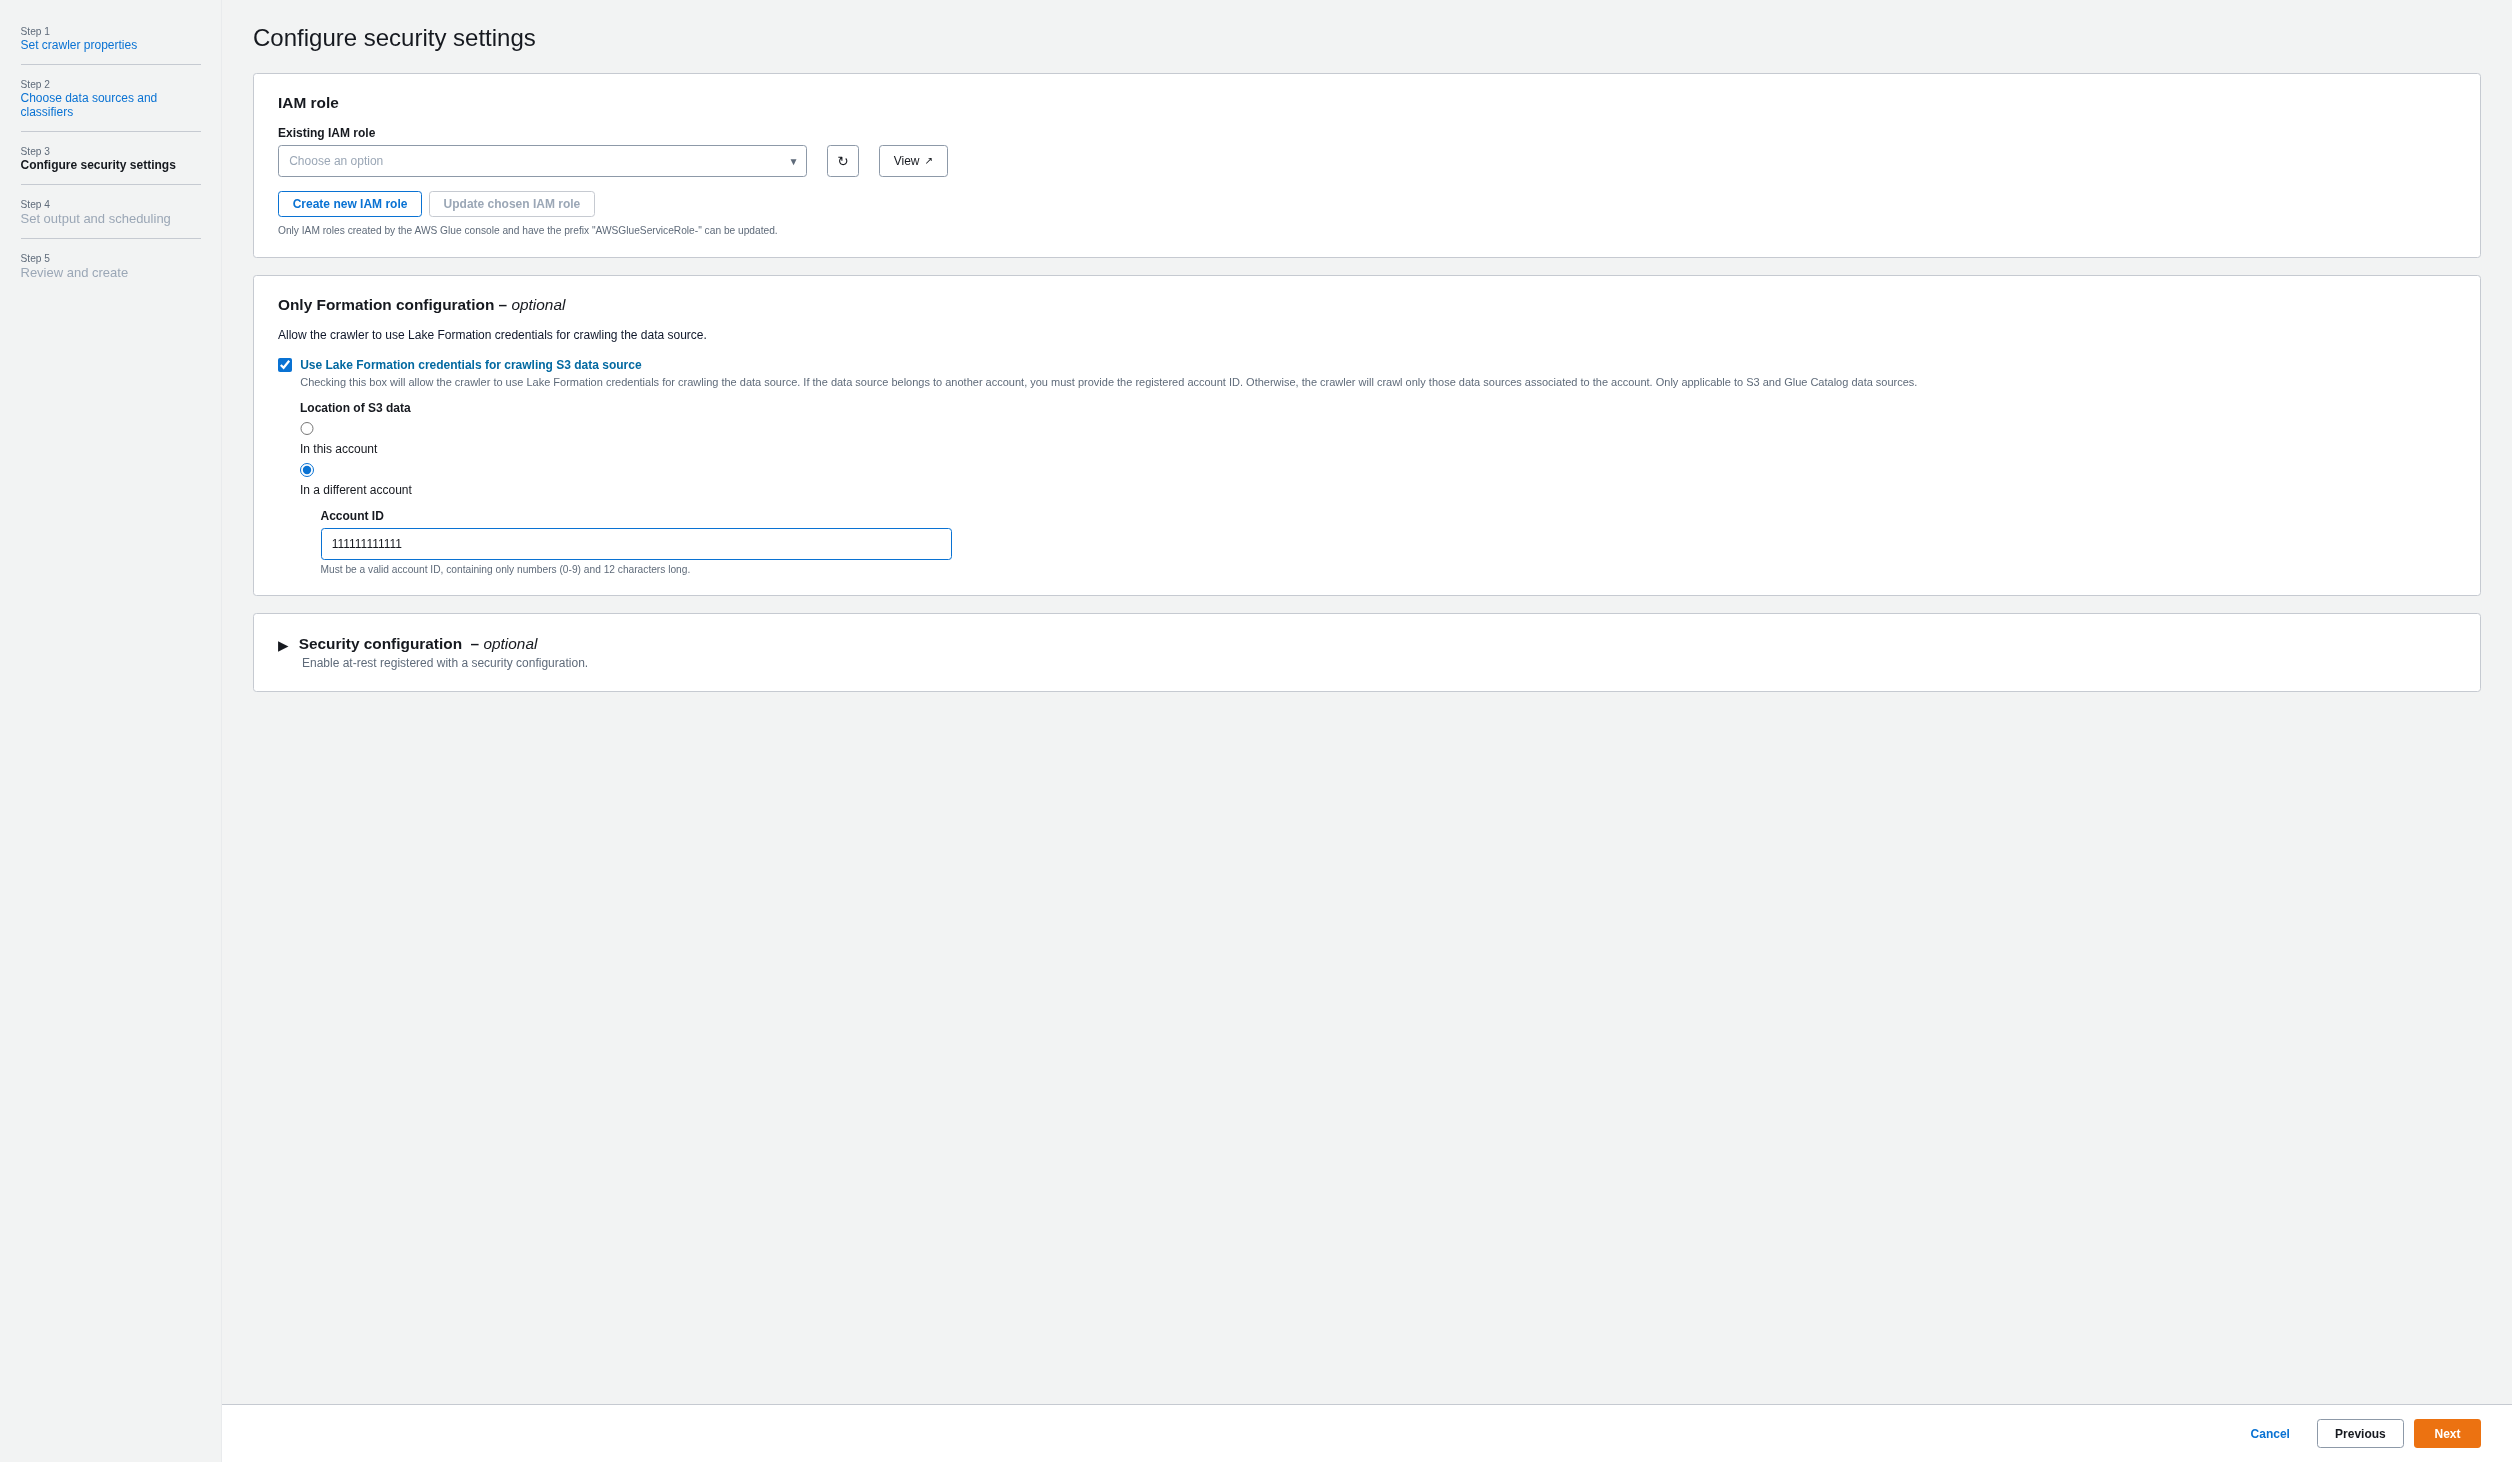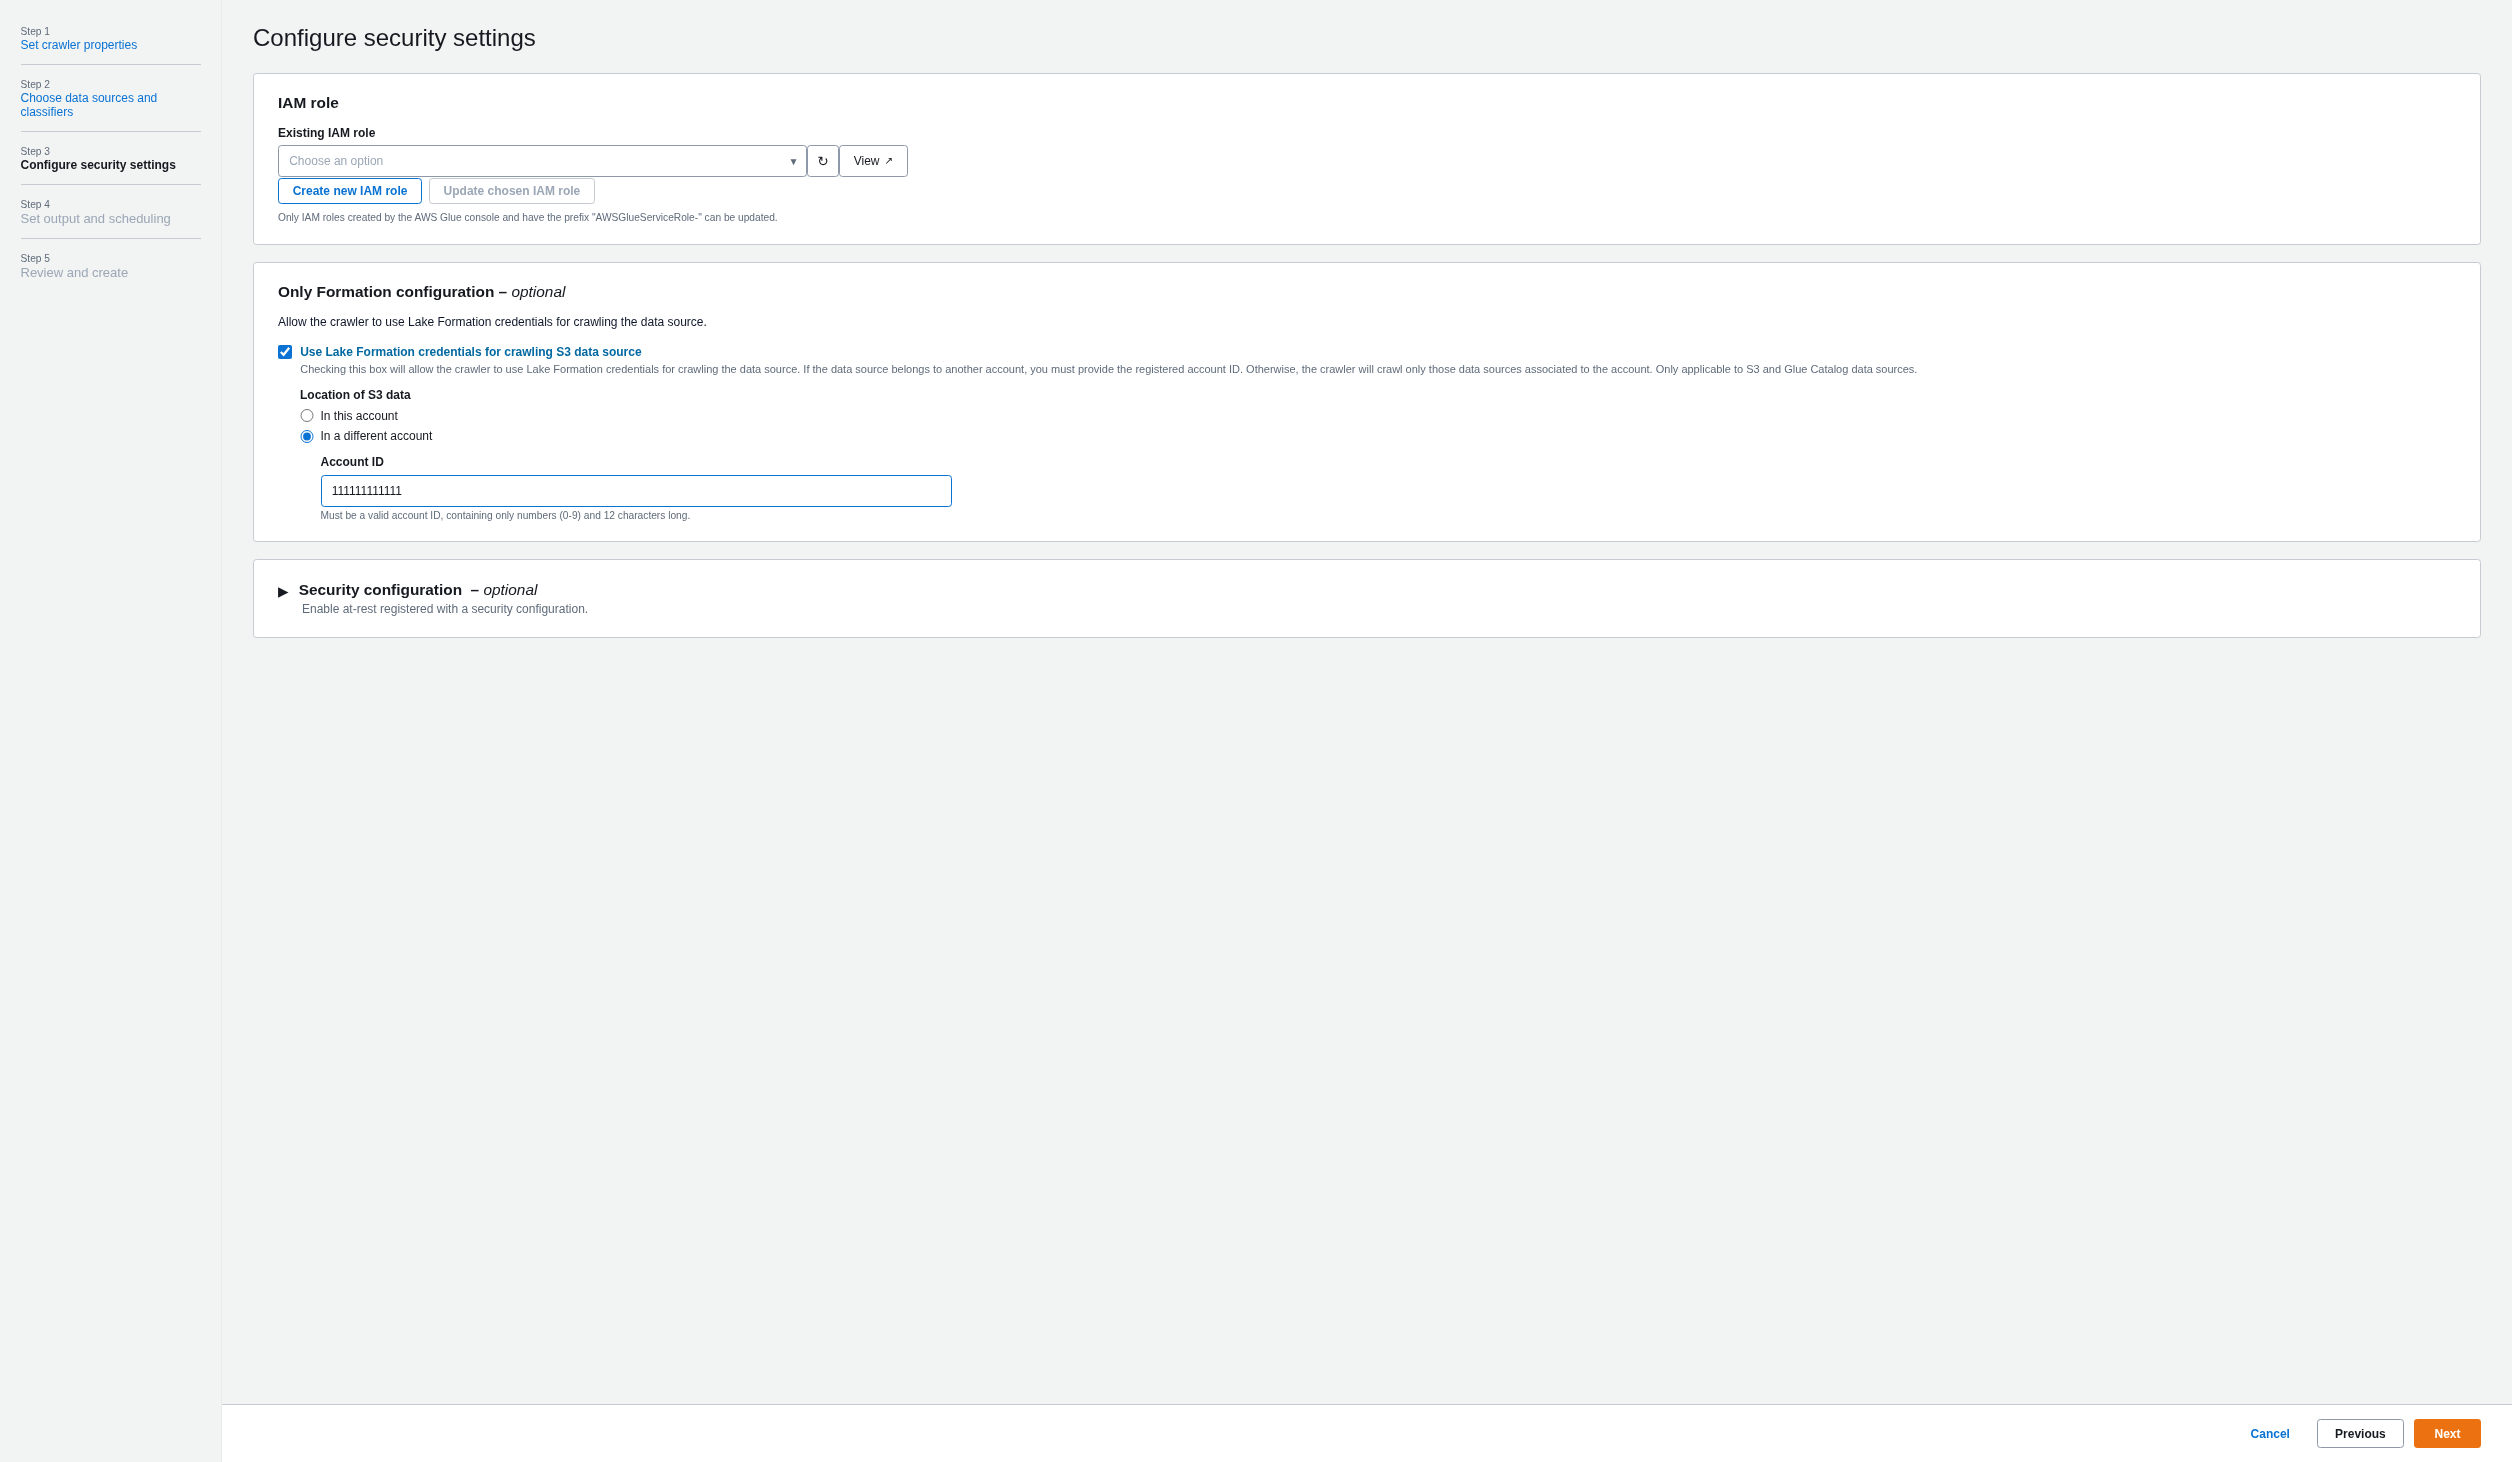--- a/index.html
+++ b/index.html
@@ -86,22 +86,22 @@
     
     .field-label {
       font-size: 12px;
       font-weight: 700;
       color: #16191f;
       margin-bottom: 5.1px;
     }
     .select-row {
       display: flex;
       align-items: center;
-      gap: 0;
-      margin-bottom: 1px;
+      gap: 20px;
+      margin-bottom: 14px;
     }
     .select-wrapper {
       position: relative;
       flex: 1;
       max-width: 529px;
     }
     .select-box {
       width: 100%;
       padding: 6.8px 31px 6.8px 10.2px;
       border: 0.9px solid #8d99a8;
@@ -220,22 +220,23 @@
       margin-bottom: 6.8px;
     }
     .radio-group {
       display: flex;
       flex-direction: column;
       gap: 6.8px;
       margin-bottom: 12px;
     }
     .radio-row {
       display: flex;
-      align-items: center;
+      align-items: flex-start;
       gap: 6.8px;
+      flex-direction: column;
     }
     .radio-input {
       width: 13.7px;
       height: 13.7px;
       accent-color: #0972d3;
       cursor: pointer;
     }
     .radio-label {
       font-size: 12px;
       color: #16191f;

